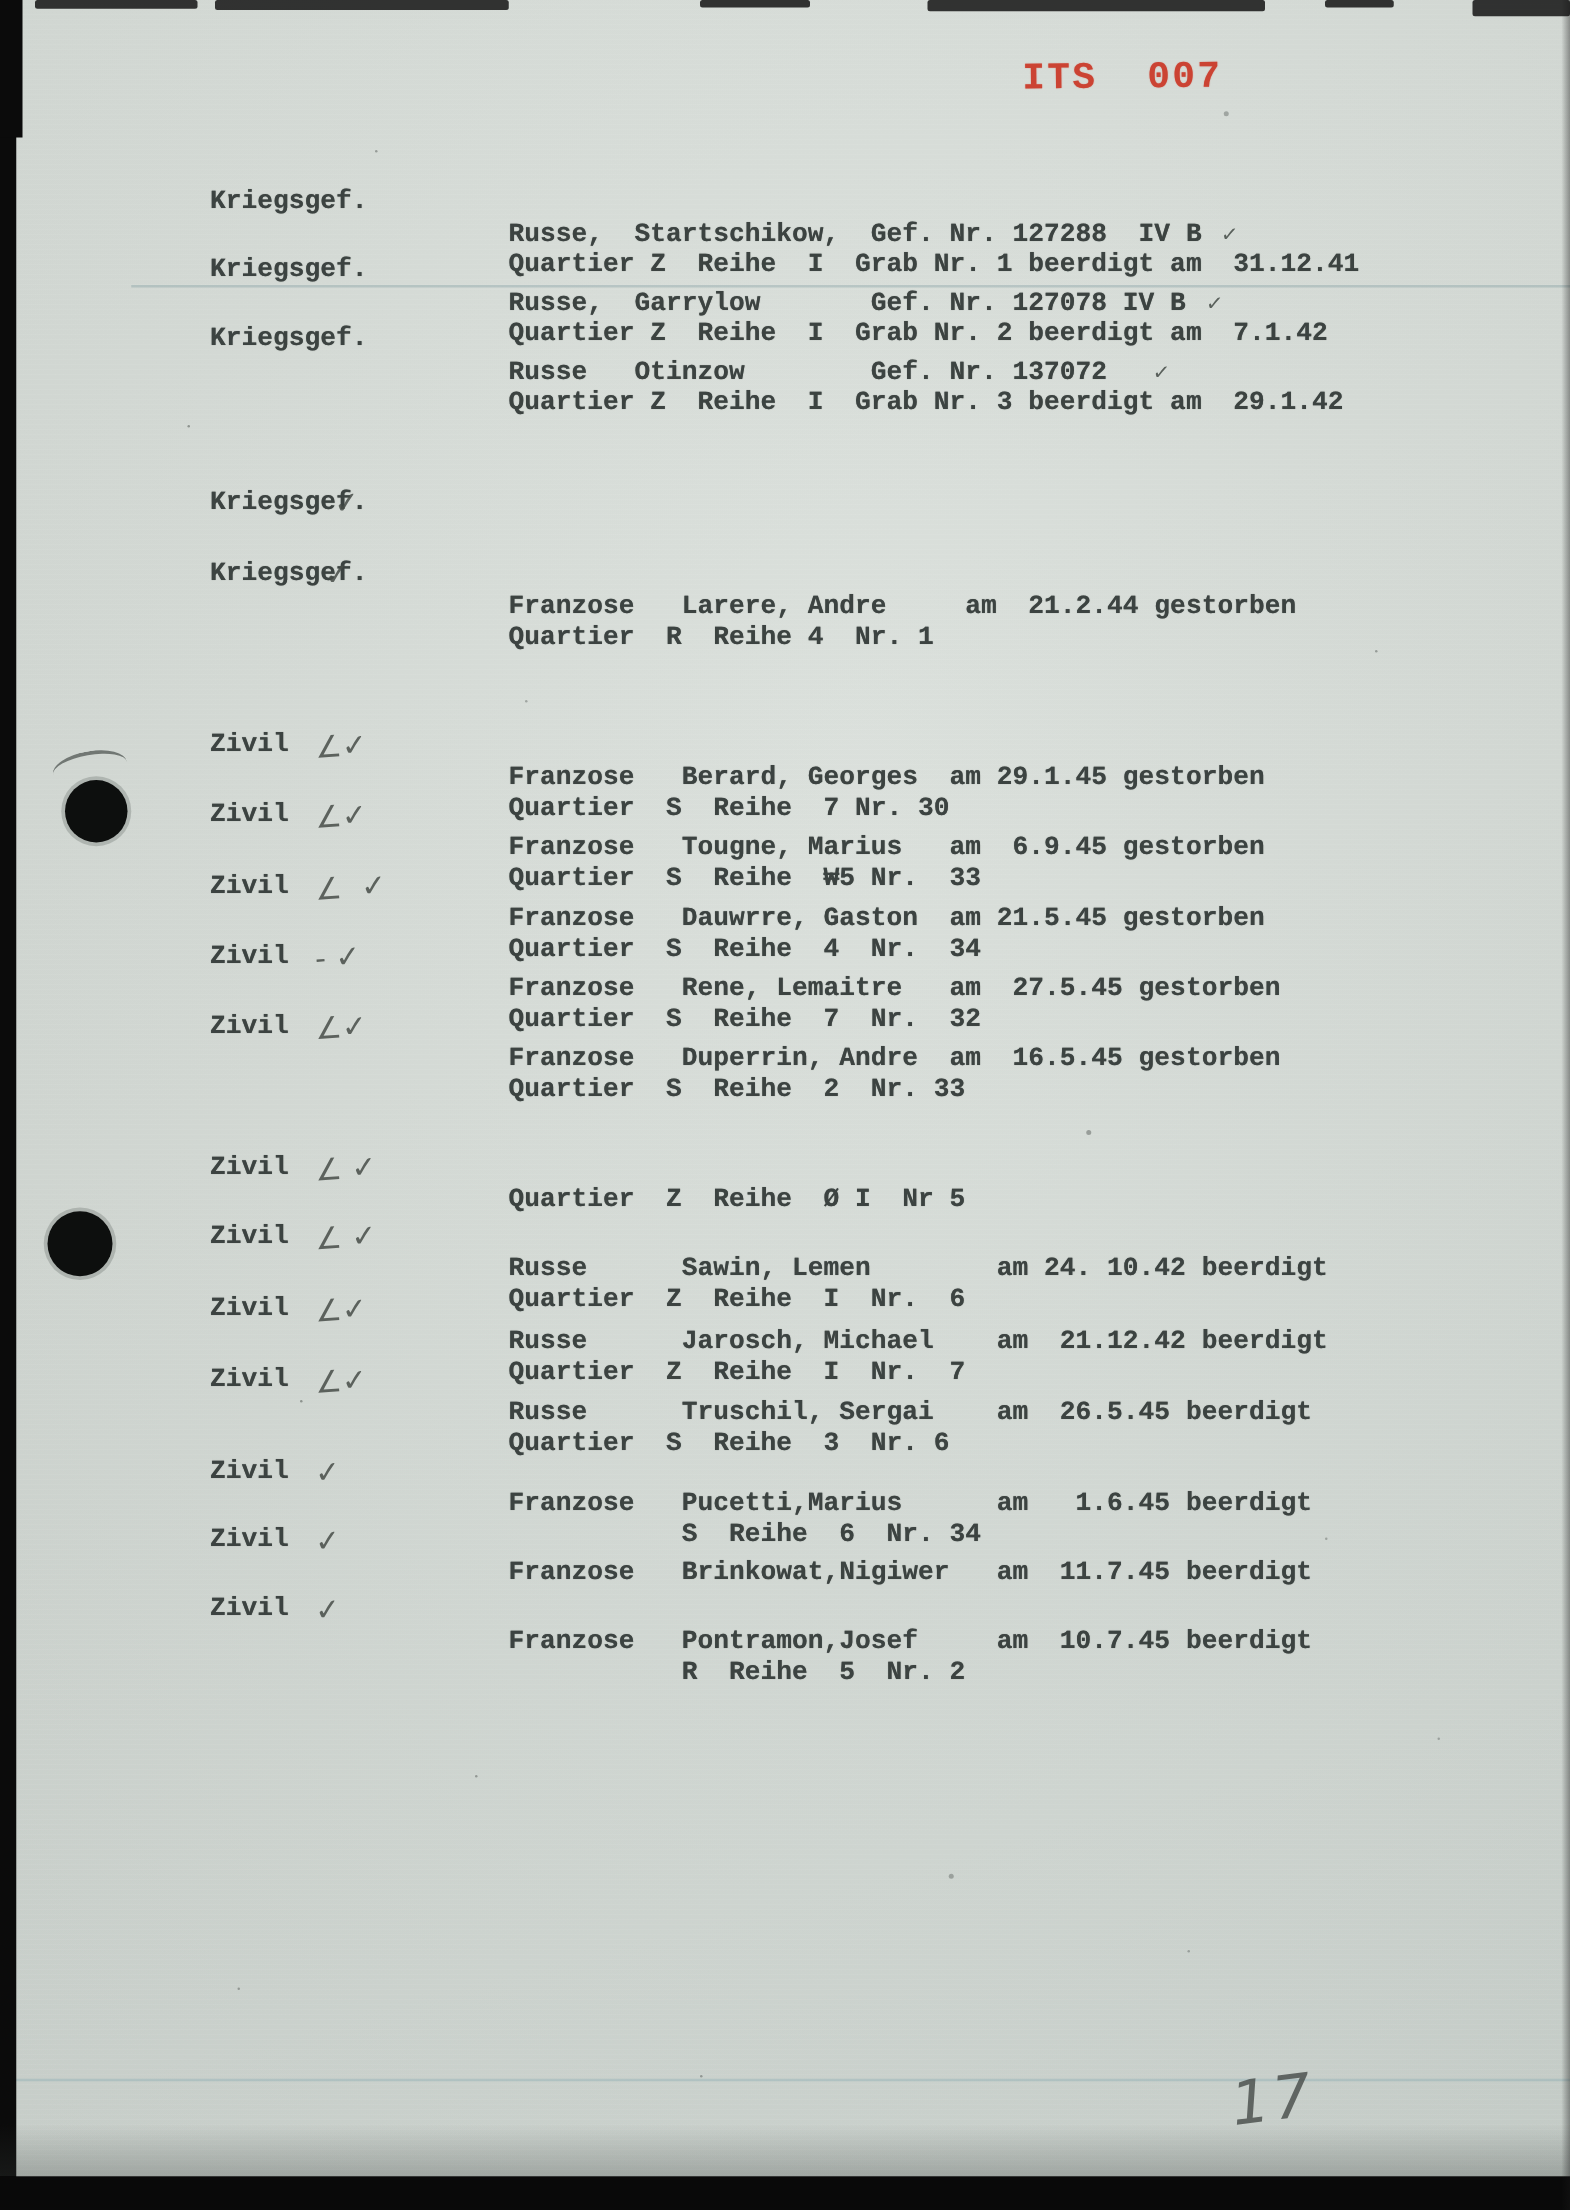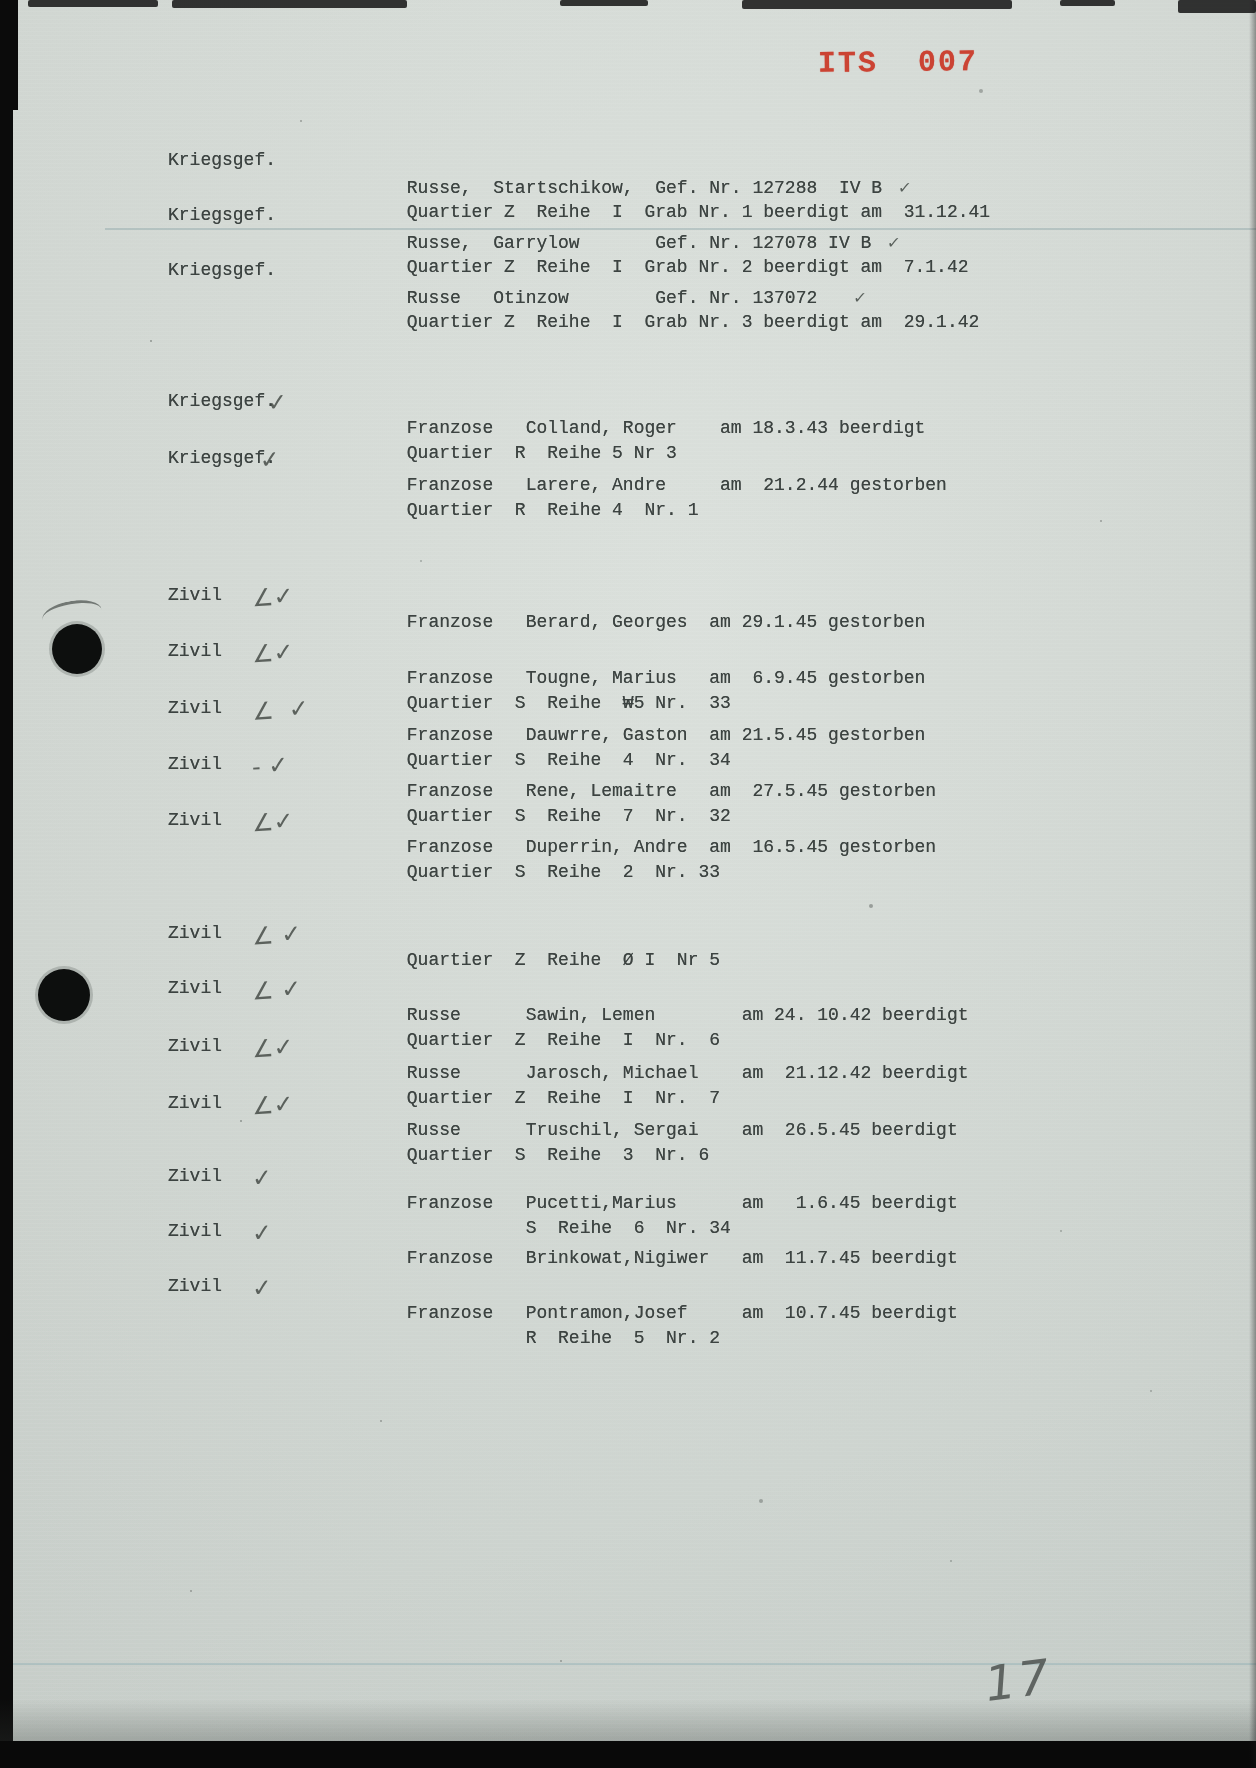--- a/index.html
+++ b/index.html
@@ -32,21 +32,21 @@
   .hole2{left:38px;top:969px;width:52px;height:52px;}
   .pencil-arc{position:absolute;left:42px;top:601px;width:60px;height:24px;
     border-top:3px solid rgba(62,68,64,.65);border-radius:50%;transform:rotate(-10deg);}
   
   .stamp{position:absolute;left:818px;top:46px;font-size:30px;font-weight:700;
     color:#cb3726;letter-spacing:2px;white-space:pre;opacity:.92;
     text-shadow:0 0 1px rgba(203,55,38,.55);transform:rotate(-.6deg);}
   
   #records{position:absolute;inset:0;}
   .record{position:absolute;left:168px;height:54px;width:1000px;}
-  .typedink{color:#3c4341;font-weight:400;font-size:18px;
+  .typedink{color:#3c4341;font-weight:700;font-size:21px;
     text-shadow:0 0 .6px rgba(45,52,50,.7);}
   .cat{position:absolute;left:0;top:0;white-space:pre;}
   .lines{position:absolute;left:162px;top:0;}
   .line1,.line2{height:25px;line-height:25px;white-space:pre;}
   .typed{white-space:pre;}
   .check{white-space:pre;margin-left:16px;}
   .pencil{font-family:"DejaVu Sans", sans-serif;color:rgba(72,78,74,.88);
     font-weight:400;transform:skewX(-6deg);display:inline-block;}
   .marks{position:absolute;left:84px;top:-2px;font-size:24px;white-space:pre;
     font-family:"DejaVu Sans", sans-serif;color:rgba(70,76,72,.85);
@@ -118,28 +118,20 @@
       </div>
       <div class="line2">
         <span class="typed typedink">Quartier Z  Reihe  I  Grab Nr. 3 beerdigt am  29.1.42</span>
       </div>
     </div>
   </div>
 
   <div class="record" style="top: 391px;">
     <span class="cat typedink">Kriegsgef.</span>
     <span class="marks">  ✓</span>
-    <div class="lines">
-      <div class="line1">
-        <span class="typed typedink">Franzose   Colland, Roger    am 18.3.43 beerdigt</span><span class="check pencil"></span>
-      </div>
-      <div class="line2">
-        <span class="typed typedink">Quartier  R  Reihe 5 Nr 3</span>
-      </div>
-    </div>
   </div>
 
   <div class="record" style="top: 448px;">
     <span class="cat typedink">Kriegsgef.</span>
     <span class="marks"> ✓</span>
     <div class="lines">
       <div class="line1">
         <span class="typed typedink">Franzose   Larere, Andre     am  21.2.44 gestorben</span><span class="check pencil"></span>
       </div>
       <div class="line2">
@@ -147,20 +139,23 @@
       </div>
     </div>
   </div>
 
   <div class="record" style="top: 585px;">
     <span class="cat typedink">Zivil</span>
     <span class="marks">∠✓</span>
     <div class="lines">
       <div class="line1">
         <span class="typed typedink">Franzose   Berard, Georges  am 29.1.45 gestorben</span><span class="check pencil"></span>
+      </div>
+      <div class="line2">
+        <span class="typed typedink">Quartier  S  Reihe  7 Nr. 30</span>
       </div>
     </div>
   </div>
 
   <div class="record" style="top: 641px;">
     <span class="cat typedink">Zivil</span>
     <span class="marks">∠✓</span>
     <div class="lines">
       <div class="line1">
         <span class="typed typedink">Franzose   Tougne, Marius   am  6.9.45 gestorben</span><span class="check pencil"></span>

